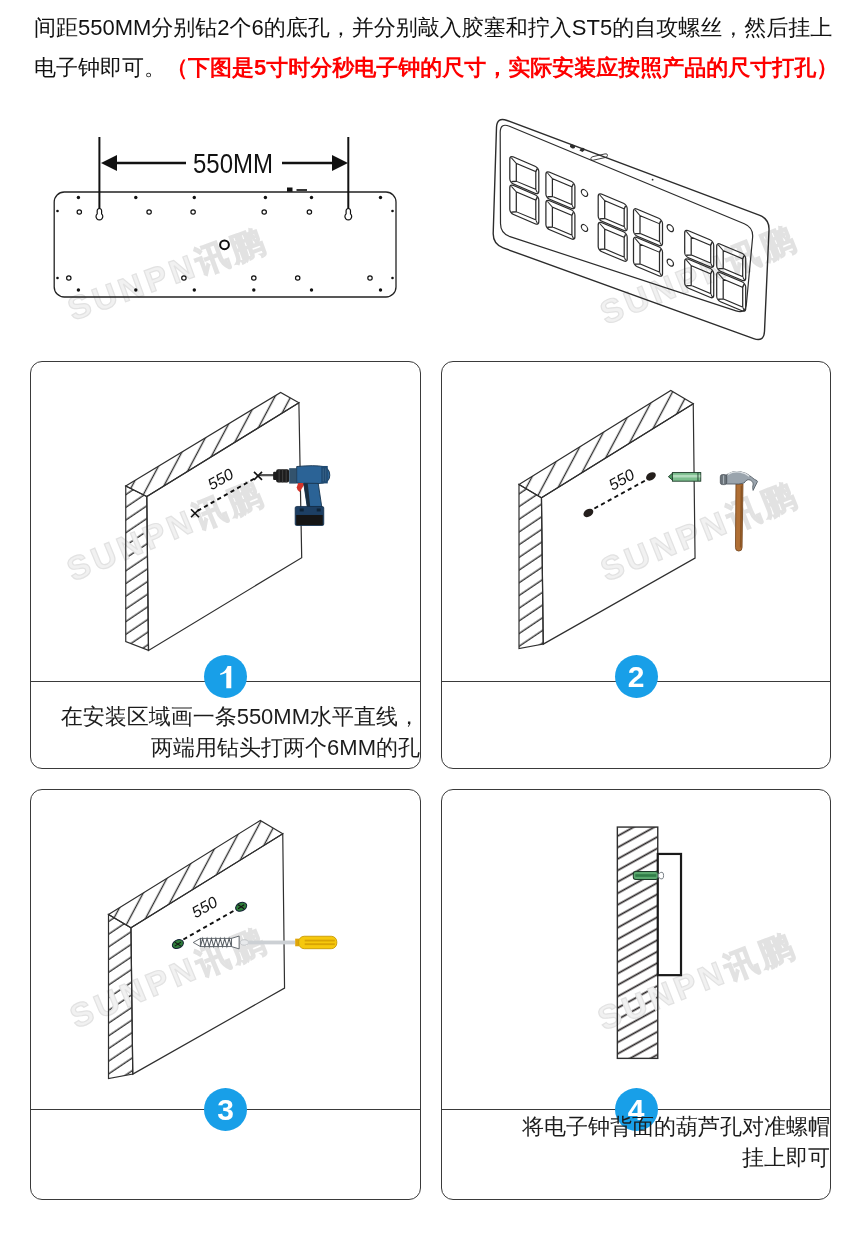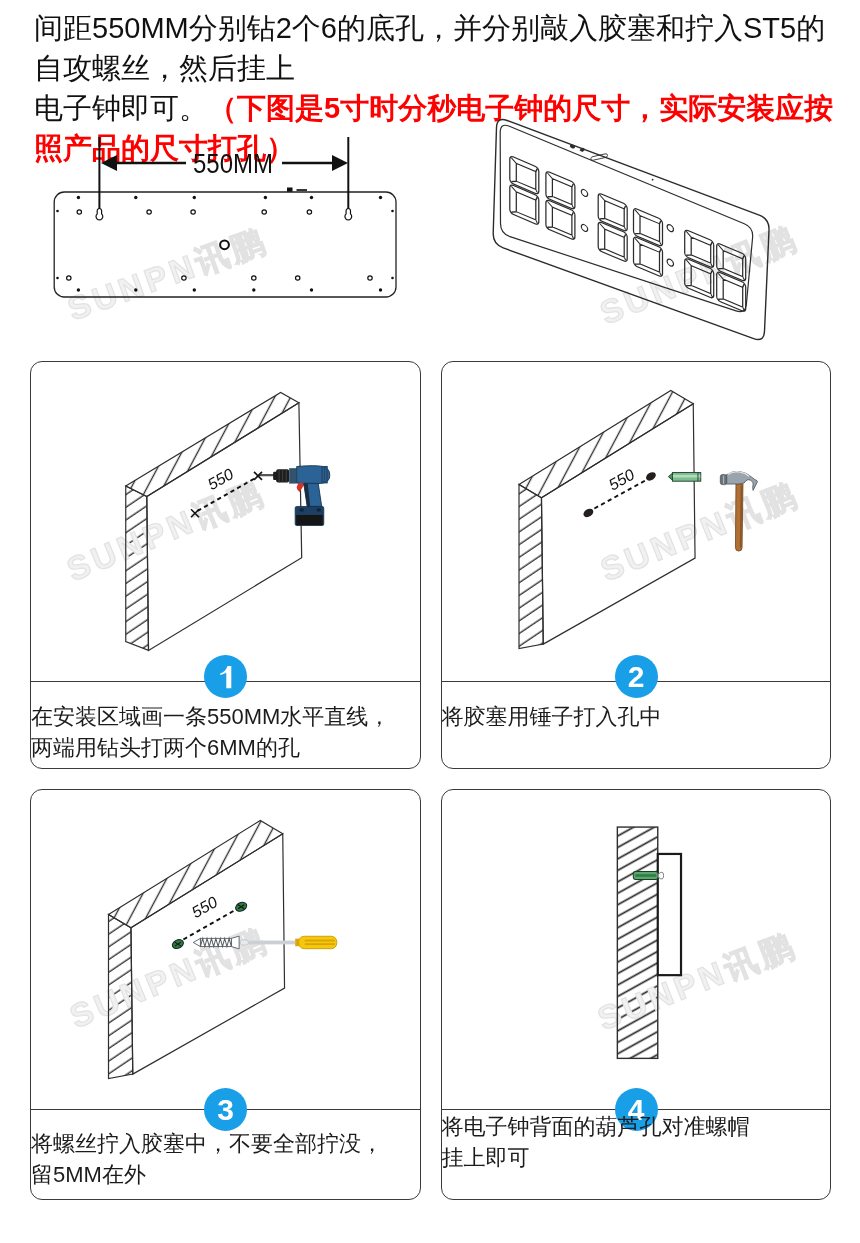--- a/index.html
+++ b/index.html
@@ -1,25 +1,25 @@
 <!DOCTYPE html>
 <html><head>
 <meta charset="utf-8">
 <style>
   html,body{margin:0;padding:0;}
   body{width:860px;height:1243px;position:relative;background:#fff;
        font-family:"Liberation Sans",sans-serif;overflow:hidden;}
   .abs{position:absolute;}
-  #toptext{left:34px;top:8px;width:816px;font-size:29px;line-height:40px;color:#111;}
+  #toptext{left:34px;top:8px;width:816px;font-size:22px;line-height:40px;color:#111;}
   #toptext .red{color:#fe0000;font-weight:bold;}
   .panel{position:absolute;border:1px solid #3a3a3a;border-radius:12px;background:#fff;box-sizing:border-box;}
   .divider{position:absolute;left:0;width:100%;height:1px;background:#3a3a3a;}
   .badge{position:absolute;width:43px;height:43px;border-radius:50%;background:#189fe8;
          color:#fff;font-size:30px;font-weight:bold;text-align:center;line-height:43px;}
-  .cap{position:absolute;left:0;width:100%;text-align:left;font-size:22px;line-height:31px;color:#1c1c1c;}
+  .cap{position:absolute;left:0;width:100%;text-align:right;font-size:22px;line-height:31px;color:#1c1c1c;}
 </style>
 </head>
 <body>
 <svg width="0" height="0" style="position:absolute">
   <defs>
     <pattern id="ph" width="10.5" height="10.5" patternUnits="userSpaceOnUse" patternTransform="rotate(56)">
       <line x1="5" y1="0" x2="5" y2="10.5" stroke="#2e2e2e" stroke-width="1.35"></line>
     </pattern>
     <pattern id="pht" width="14" height="14" patternUnits="userSpaceOnUse" patternTransform="rotate(28)">
       <line x1="7" y1="0" x2="7" y2="14" stroke="#2e2e2e" stroke-width="1.35"></line>
@@ -200,21 +200,20 @@
       <path d="M293.2 121.5 l7 0 l-0.9 63.5 q0 3.5 -3.3 3.5 q-3.3 0 -3.3 -3.5 Z" fill="#b06f35" stroke="#70421a" stroke-width="0.8"></path>
       <line x1="298.7" y1="123" x2="297.9" y2="185" stroke="#8a5524" stroke-width="1.6"></line>
       <path d="M283.5 112.5 Q290 108 297 109.2 Q304.5 110.5 308.5 114.5 Q311.5 117.2 314.2 118.3 Q315 118.7 314.4 119.8 Q311.8 124.8 310.3 128 Q309.4 125.2 310.4 121.7 Q311 119.8 307.8 117.9 Q304.3 115.9 301.3 120.6 L296 121.6 L283.5 121.6 Z" fill="#9aa4ad" stroke="#565f66" stroke-width="0.9"></path>
       <path d="M285 112 Q291 108.5 297.5 109.8 Q303 110.8 306.5 113.8" fill="none" stroke="#dfe3e6" stroke-width="1.4"></path>
       <rect x="277.6" y="112.2" width="6.4" height="10" rx="2.2" fill="#6a737a" stroke="#4c545b" stroke-width="0.8"></rect>
       <line x1="280.8" y1="113" x2="280.8" y2="121.4" stroke="#aab3ba" stroke-width="1.2"></line>
     </g>
   </svg>
   <div class="divider" style="top:319px"></div>
   <div class="badge" style="left:173px;top:292.5px">2</div>
-  <div class="cap" style="top:339px">将胶塞用锤子打入孔中</div>
 </div>
 
 <div class="panel" id="p3" style="left:30px;top:789px;width:391px;height:411px;">
   <svg class="abs" style="left:-1px;top:-1px" width="389" height="329" viewBox="-1 -1 388 328">
     <g>
       <polygon points="77.3,124 99.7,137.3 101.5,283.3 77.3,287.7" fill="url(#ph)"></polygon>
       <polygon points="77.3,124 228.7,30.3 251.1,43.6 99.7,137.3" fill="url(#pht)"></polygon>
       <polygon points="99.7,137.3 251.1,43.6 252.9,197.5 101.5,283.3" fill="#fff"></polygon>
     </g>
     <text id="wm3" transform="translate(45,238) rotate(-22.5)" font-size="33" font-weight="bold" fill="#f1f1f1" stroke="#e2e2e2" stroke-width="1.2" letter-spacing="4">SUNPN讯鹏</text>
@@ -240,21 +239,20 @@
       <ellipse cx="51.8" cy="7" rx="4" ry="2.7" fill="#e8eaec" stroke="#b9bdc1" stroke-width="0.8"></ellipse>
       <rect x="55.8" y="5.1" width="46.7" height="3.8" fill="#ccd0d4"></rect>
       <path d="M102.5 3.2 l4 0 l0 7.6 l-4 0 Z" fill="#e0a50a"></path>
       <rect x="106" y="0.8" width="38" height="12.4" rx="5.5" fill="#f6c80d" stroke="#c89b05" stroke-width="0.9"></rect>
       <rect x="112" y="4.2" width="30" height="1.8" fill="#d9a404"></rect>
       <rect x="112" y="7.8" width="30" height="1.8" fill="#d9a404"></rect>
     </g>
   </svg>
   <div class="divider" style="top:319px"></div>
   <div class="badge" style="left:173px;top:297.5px">3</div>
-  <div class="cap" style="top:337.5px">将螺丝拧入胶塞中，不要全部拧没，<br>留5MM在外</div>
 </div>
 
 <div class="panel" id="p4" style="left:440.5px;top:789px;width:390.5px;height:411px;">
   <svg class="abs" style="left:-1px;top:-1px" width="389" height="329" viewBox="-1 -1 388 328">
     <rect x="174.9" y="36.9" width="40.3" height="230.7" fill="url(#ph2)"></rect>
     <text id="wm4" transform="translate(161,240) rotate(-21.5)" font-size="33" font-weight="bold" fill="#f1f1f1" stroke="#e2e2e2" stroke-width="1.2" letter-spacing="4">SUNPN讯鹏</text>
     <rect x="174.9" y="36.9" width="40.3" height="230.7" fill="none" stroke="#2f2f2f" stroke-width="1.4"></rect>
     <rect x="215.2" y="63.7" width="23.2" height="120.9" fill="#fff" stroke="#1a1a1a" stroke-width="2.2"></rect>
     <g transform="translate(190.8,81.3)">
       <rect x="0" y="0" width="24.8" height="8" rx="2.5" fill="#5aa86e" stroke="#1c3a28" stroke-width="1"></rect>

